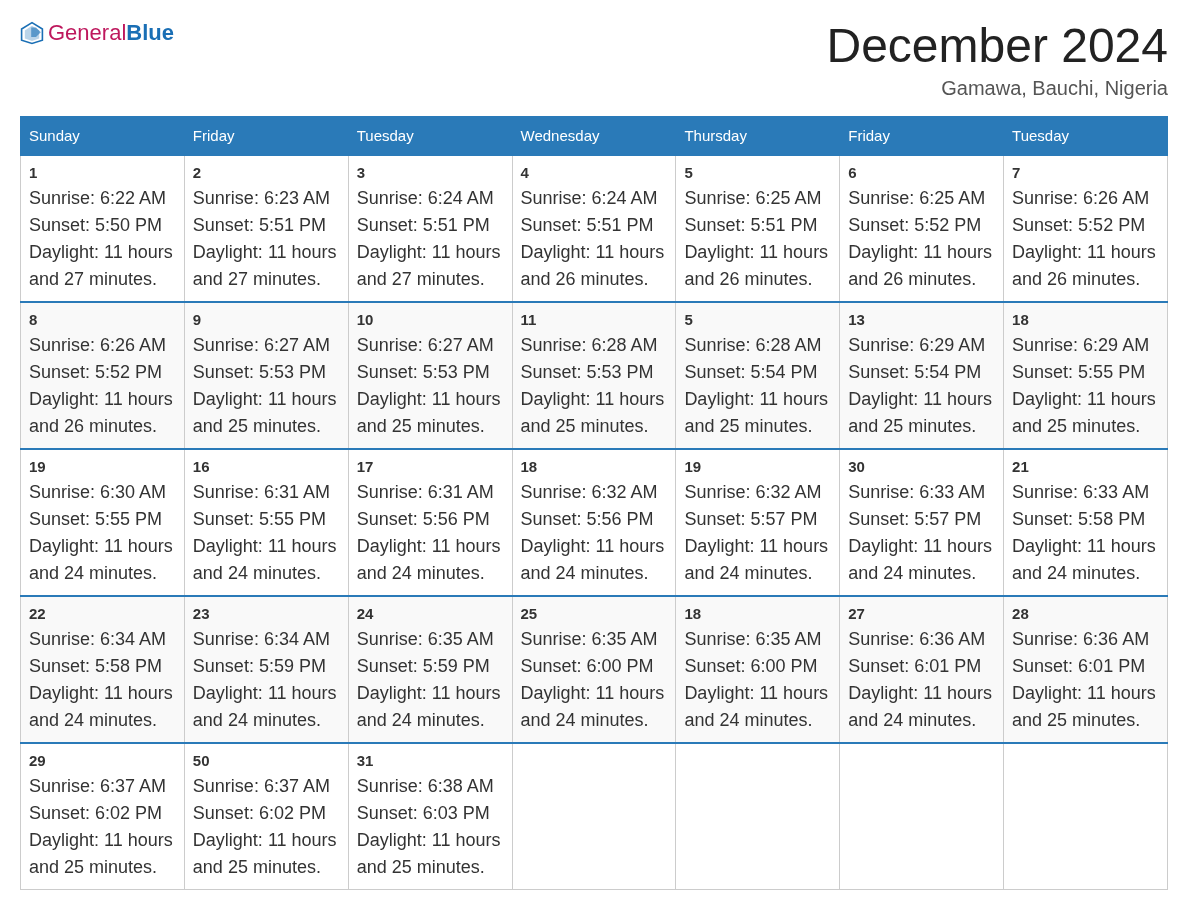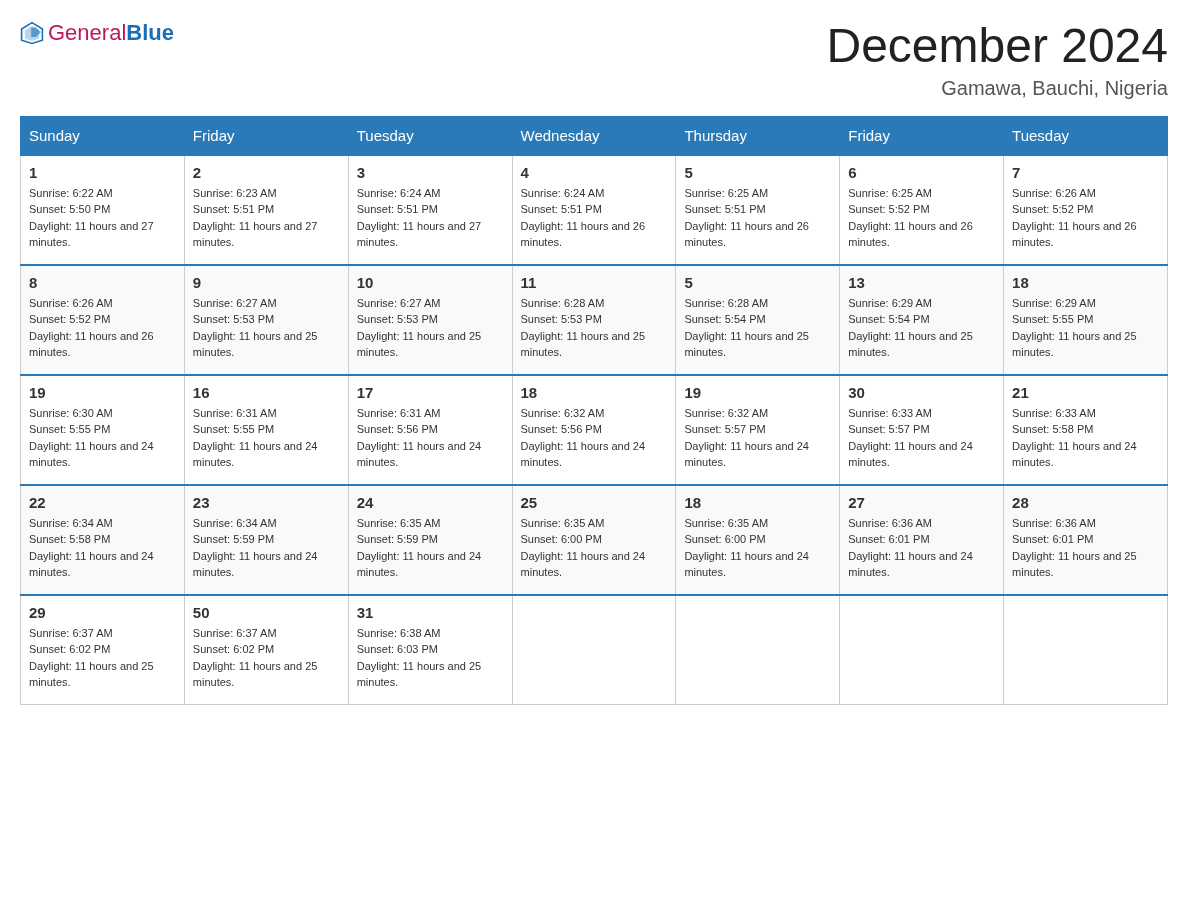--- a/index.html
+++ b/index.html
@@ -71,21 +71,21 @@
       color: #333;
       height: 110px;
     }
     .day-number {
       font-size: 15px;
       font-weight: bold;
       display: block;
       margin-bottom: 4px;
     }
     .day-info {
-      font-size: 11px;
+      font-size: 18px;
       line-height: 1.5;
       color: #333;
     }
     tbody tr:nth-child(odd) td {
       background-color: #fff;
     }
     tbody tr:nth-child(even) td {
       background-color: #f9f9f9;
     }
     .empty-cell {

